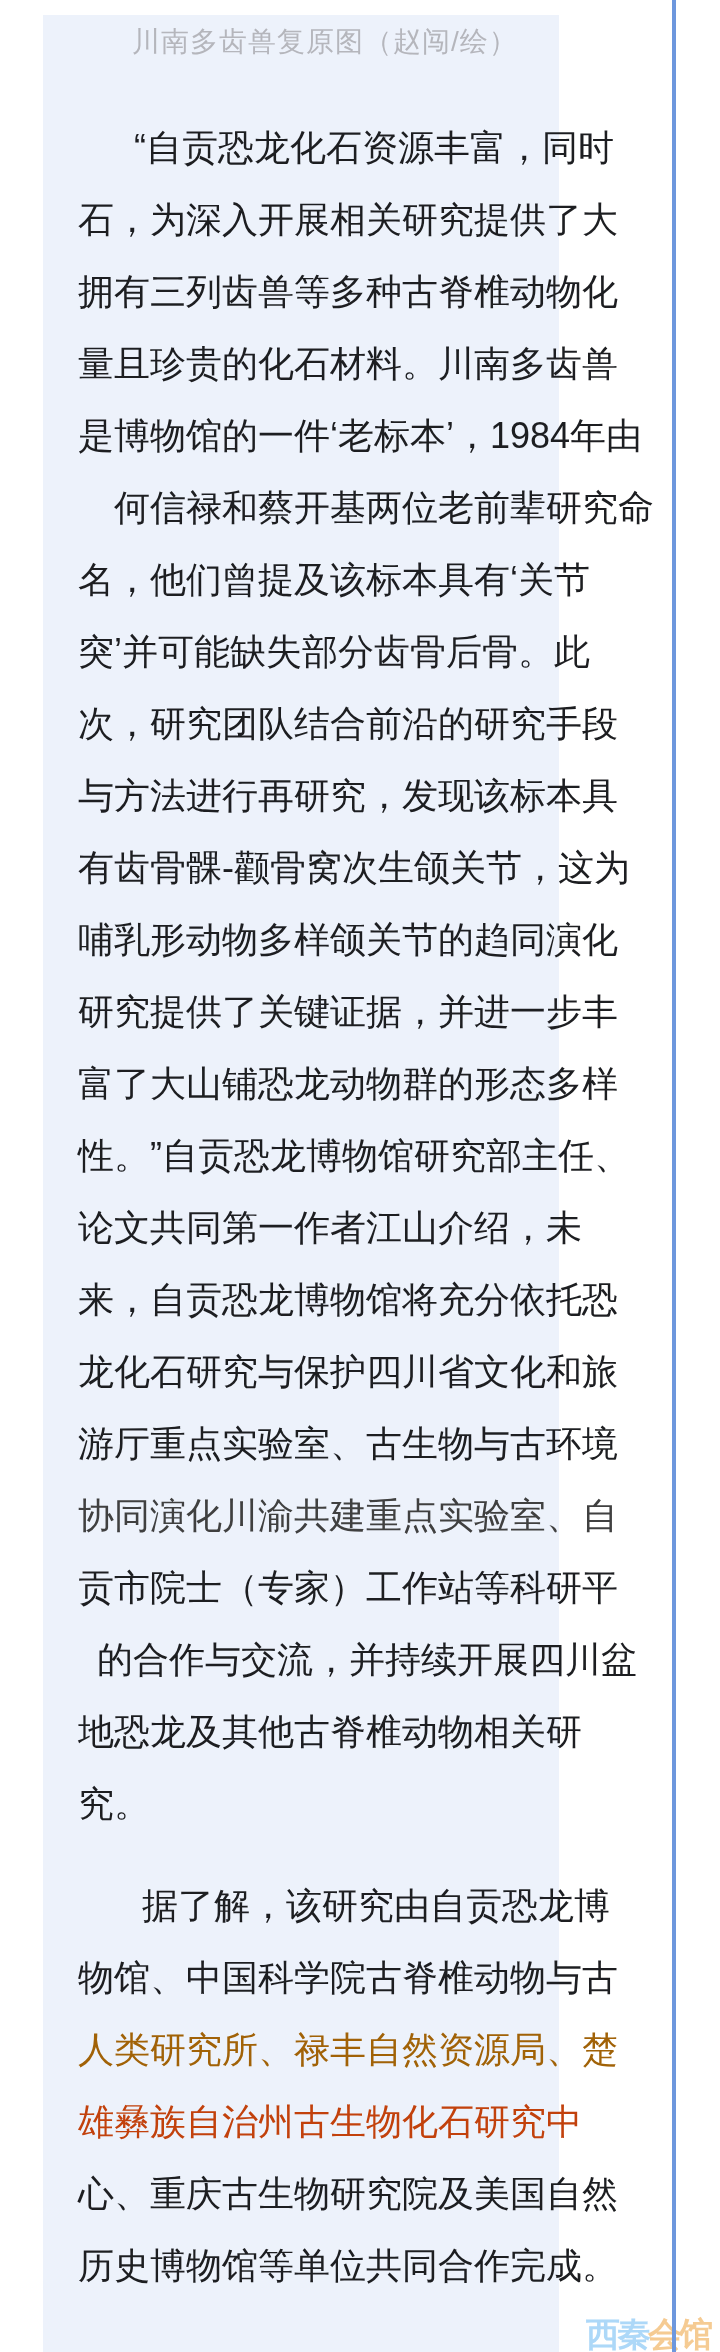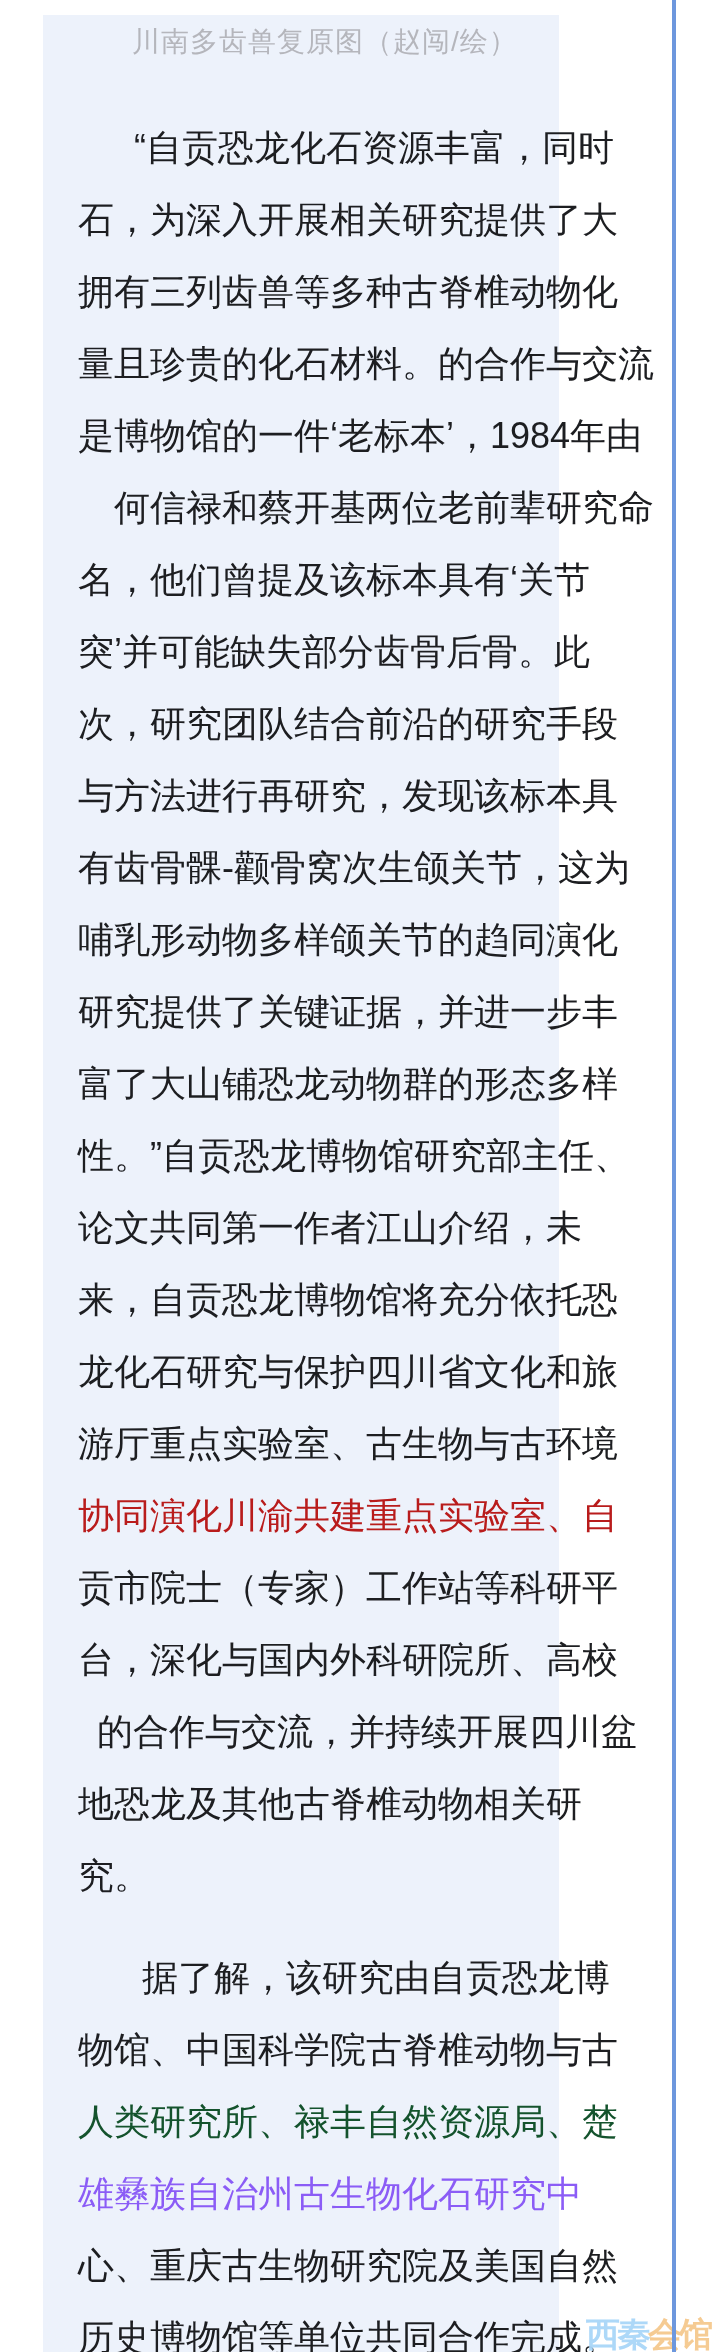--- a/index.html
+++ b/index.html
@@ -72,48 +72,47 @@
 <body>
 
 <div class="page" style="background: rgb(255, 255, 255);">
   <div class="content" style="background: rgb(237, 242, 251);">
     <div class="caption" style="color: rgb(181, 182, 188);">川南多齿兽复原图（赵闯/绘）</div>
     <div class="article">
         <div class="paragraph">
           <div class="line indent" style="color: rgb(29, 30, 33);">“自贡恐龙化石资源丰富，同时</div>
           <div class="line" style="color: rgb(29, 30, 33);">石，为深入开展相关研究提供了大</div>
           <div class="line" style="color: rgb(29, 30, 33);">拥有三列齿兽等多种古脊椎动物化</div>
-          <div class="line" style="color: rgb(29, 30, 33);">量且珍贵的化石材料。的合作与交流</div>
+          <div class="line" style="color: rgb(29, 30, 33);">量且珍贵的化石材料。川南多齿兽</div>
           <div class="line" style="color: rgb(29, 30, 33);">是博物馆的一件‘老标本’，1984年由</div>
           <div class="line" style="color: rgb(29, 30, 33); margin-left: 36px;">何信禄和蔡开基两位老前辈研究命</div>
           <div class="line" style="color: rgb(29, 30, 33);">名，他们曾提及该标本具有‘关节</div>
           <div class="line" style="color: rgb(29, 30, 33);">突’并可能缺失部分齿骨后骨。此</div>
           <div class="line" style="color: rgb(29, 30, 33);">次，研究团队结合前沿的研究手段</div>
           <div class="line" style="color: rgb(29, 30, 33);">与方法进行再研究，发现该标本具</div>
           <div class="line" style="color: rgb(29, 30, 33);">有齿骨髁-颧骨窝次生颌关节，这为</div>
           <div class="line" style="color: rgb(29, 30, 33);">哺乳形动物多样颌关节的趋同演化</div>
           <div class="line" style="color: rgb(29, 30, 33);">研究提供了关键证据，并进一步丰</div>
           <div class="line" style="color: rgb(29, 30, 33);">富了大山铺恐龙动物群的形态多样</div>
           <div class="line" style="color: rgb(29, 30, 33);">性。”自贡恐龙博物馆研究部主任、</div>
           <div class="line" style="color: rgb(29, 30, 33);">论文共同第一作者江山介绍，未</div>
           <div class="line" style="color: rgb(29, 30, 33);">来，自贡恐龙博物馆将充分依托恐</div>
           <div class="line" style="color: rgb(29, 30, 33);">龙化石研究与保护四川省文化和旅</div>
           <div class="line" style="color: rgb(29, 30, 33);">游厅重点实验室、古生物与古环境</div>
-          <div class="line" style="color: #b91c1c;">协同演化川渝共建重点实验室、自</div>
+          <div class="line" style="color: #404040;">协同演化川渝共建重点实验室、自</div>
           <div class="line" style="color: rgb(29, 30, 33);">贡市院士（专家）工作站等科研平</div>
-          <div class="line" style="color: rgb(29, 30, 33);">台，深化与国内外科研院所、高校</div>
           <div class="line" style="color: rgb(29, 30, 33); margin-left: 19px;">的合作与交流，并持续开展四川盆</div>
           <div class="line" style="color: rgb(29, 30, 33);">地恐龙及其他古脊椎动物相关研</div>
           <div class="line last" style="color: rgb(29, 30, 33);">究。</div>
         </div>
         <div class="paragraph">
           <div class="line indent" style="color: rgb(29, 30, 33);">据了解，该研究由自贡恐龙博</div>
           <div class="line" style="color: rgb(29, 30, 33);">物馆、中国科学院古脊椎动物与古</div>
-          <div class="line" style="color: #14532d;">人类研究所、禄丰自然资源局、楚</div>
-          <div class="line" style="color: #8b5cf6;">雄彝族自治州古生物化石研究中</div>
+          <div class="line" style="color: #a16207;">人类研究所、禄丰自然资源局、楚</div>
+          <div class="line" style="color: #c2410c;">雄彝族自治州古生物化石研究中</div>
           <div class="line" style="color: rgb(29, 30, 33);">心、重庆古生物研究院及美国自然</div>
           <div class="line last" style="color: rgb(29, 30, 33);">历史博物馆等单位共同合作完成。</div>
         </div>
       </div>
   </div>
   <div class="scrollbar" style="background: rgb(109, 151, 221);"></div>
   <div class="watermark">
     <span class="wm1" style="color: rgb(169, 214, 248); text-align: right;">西秦</span><span class="wm2" style="color: rgb(245, 201, 142);">会馆</span>
   </div>
 </div>

